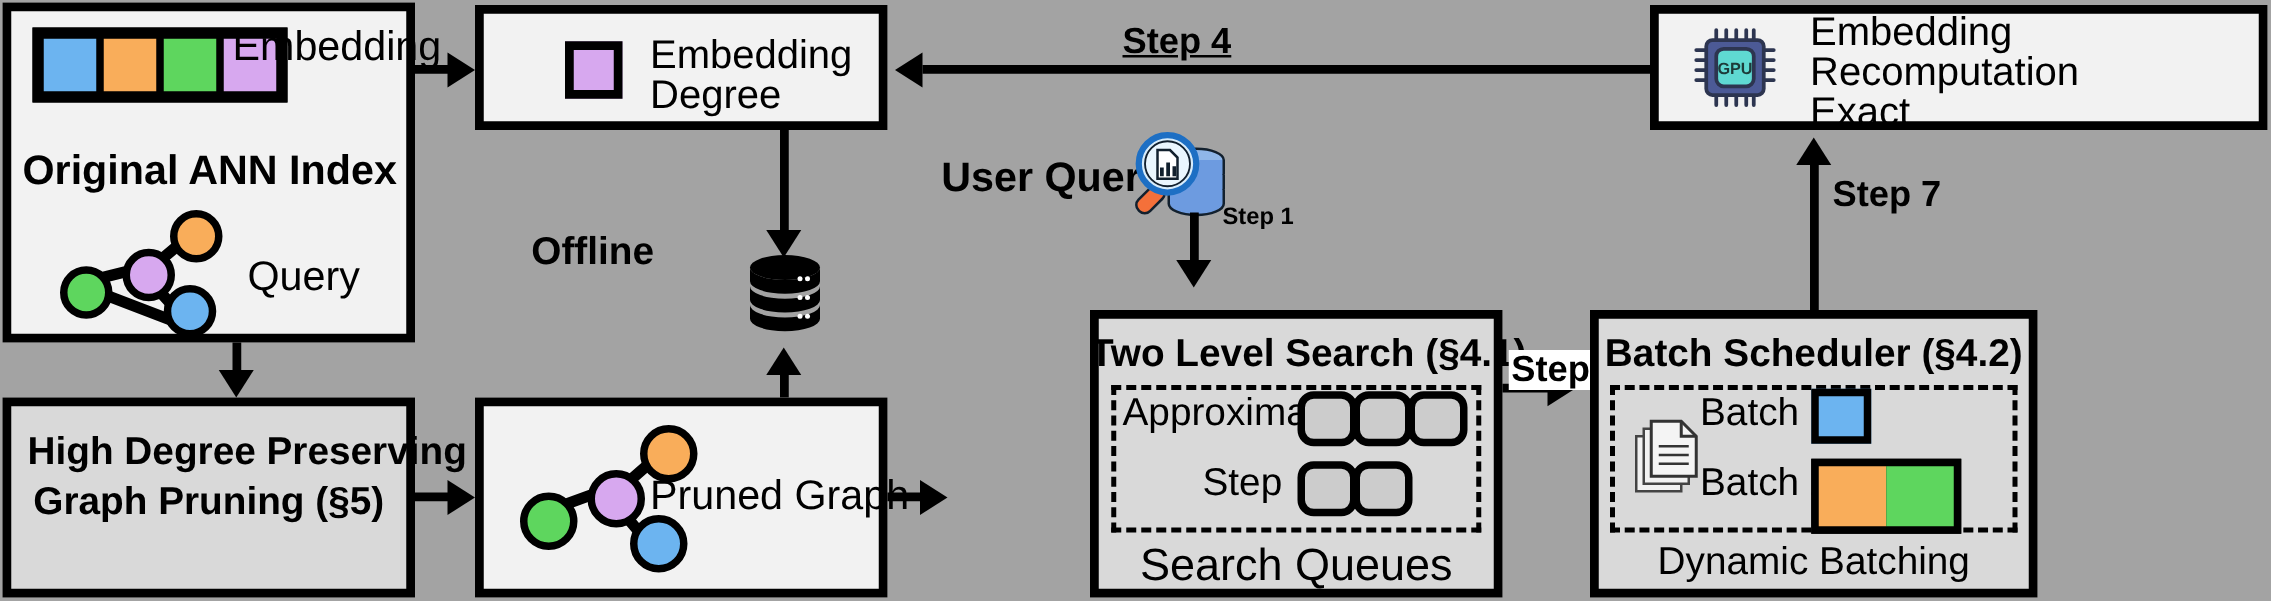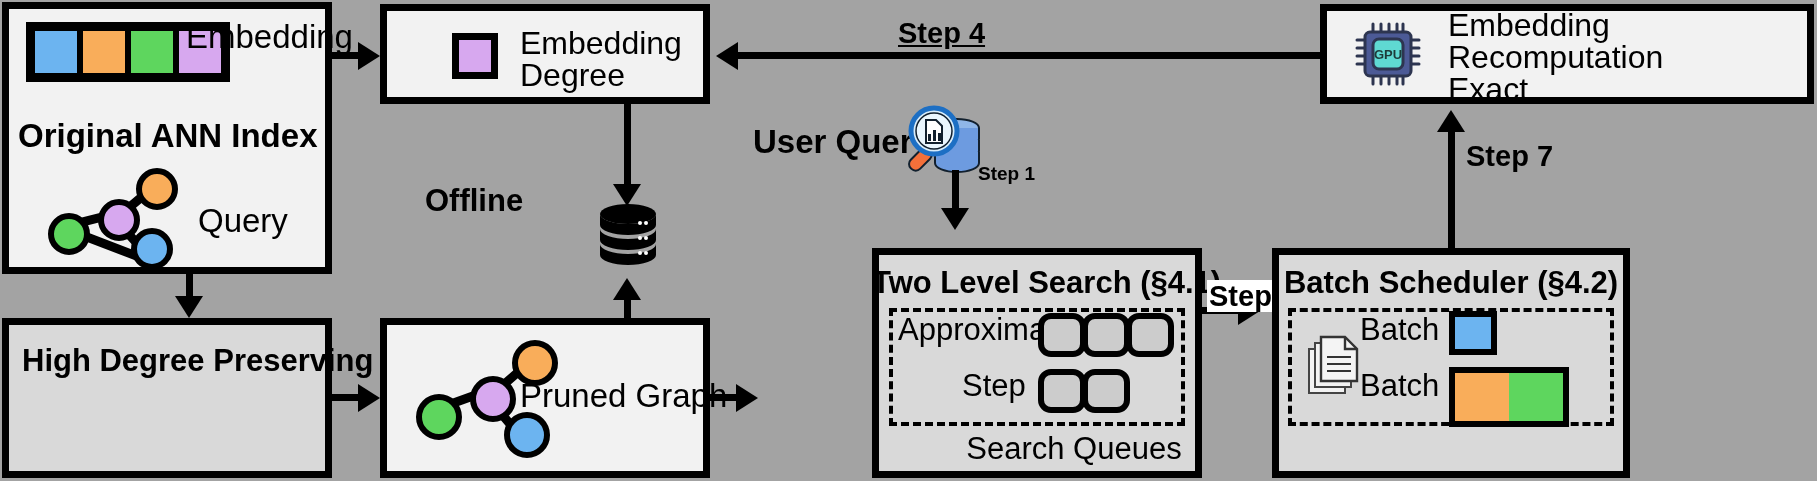--- a/index.html
+++ b/index.html
@@ -129,20 +129,21 @@
     <div class="gnode" style="left:56px; top:31px; width:42px; height:42px; background:#d7a8ef;"></div>
     <div class="gnode" style="left:6px;  top:45px; width:42px; height:42px; background:#5ed65e;"></div>
     <div class="gnode" style="left:89px; top:60px; width:42px; height:42px; background:#6cb4f0;"></div>
   </div>
 
   <div class="lbl" style="left:198px; top:203px; font-size:33px;">Query</div>
 
   <div class="box gray" style="left:2px; top:318px; width:330px; height:160px;">
   </div>
   <div class="lbl bold ctr" style="left:2px; top:344px; width:330px; font-size:31px;margin-left:20px;">High Degree Preserving</div>
+  <div class="lbl bold ctr" style="left:2px; top:384px; width:330px; font-size:31px;">Graph Pruning (§5)</div>
 
   <div class="vline" style="left:186px; top:274px; height:28px;"></div>
   <div class="arrowD" style="left:175px; top:296px;"></div>
 
   <div class="hline" style="left:332px; top:52px; width:30px;"></div>
   <div class="arrowR" style="left:358px; top:42px;"></div>
 
   <div class="hline" style="left:332px; top:394px; width:30px;"></div>
   <div class="arrowR" style="left:358px; top:384px;"></div>
 
@@ -225,21 +226,21 @@
 
   <div class="lbl" style="left:898px; top:313px; font-size:31px;">Approximate</div>
   <div class="slot" style="left:1038px; top:313px; width:48px; height:44px;"></div>
   <div class="slot" style="left:1082px; top:313px; width:48px; height:44px;"></div>
   <div class="slot" style="left:1126px; top:313px; width:48px; height:44px;"></div>
 
   <div class="lbl" style="left:962px; top:369px; font-size:31px;">Step</div>
   <div class="slot" style="left:1038px; top:369px; width:48px; height:44px;"></div>
   <div class="slot" style="left:1082px; top:369px; width:48px; height:44px;"></div>
 
-  <div class="lbl ctr" style="left:872px; top:432px; width:330px; font-size:31px;margin-left:37px;">Search Queues</div>
+  <div class="lbl ctr" style="left:872px; top:432px; width:330px; font-size:36px;">Search Queues</div>
 
   <div class="hline" style="left:1202px; top:307px; width:40px;"></div>
   <div class="arrowR" style="left:1238px; top:297px;"></div>
   <div class="lbl bold" style="left:1207px; top:280px; font-size:29px; background:#fff; padding:0 2px;">Step 2</div>
 
   <div class="box gray" style="left:1272px; top:248px; width:358px; height:230px;">
   </div>
   <div class="lbl bold ctr" style="left:1272px; top:266px; width:358px; font-size:31px;">Batch Scheduler (§4.2)</div>
 
   <div class="dash" style="left:1288px; top:308px; width:326px; height:118px;"></div>
@@ -258,20 +259,21 @@
 
   <div class="lbl" style="left:1360px; top:313px; font-size:31px;">Batch 1</div>
   <div class="batchsq" style="left:1449px; top:311px; width:48px; height:44px; background:#6cb4f0;"></div>
 
   <div class="lbl" style="left:1360px; top:369px; font-size:31px;">Batch 2</div>
   <div class="batchpair" style="left:1449px; top:367px;">
     <div style="background:#f9ad5a;"></div>
     <div style="background:#5ed65e;"></div>
   </div>
 
+  <div class="lbl ctr" style="left:1272px; top:432px; width:358px; font-size:31px;">Dynamic Batching</div>
 
   <div class="vline" style="left:1448px; top:132px; height:116px;"></div>
   <div class="arrowU" style="left:1437px; top:110px;"></div>
   <div class="lbl bold" style="left:1466px; top:140px; font-size:29px;">Step 7</div>
 
   <div class="box" style="left:1320px; top:4px; width:494px; height:100px;">
   </div>
 
   <div style="position:absolute; left:1355px; top:22px; width:66px; height:64px;">
     <svg width="66" height="64" viewBox="0 0 66 64">

